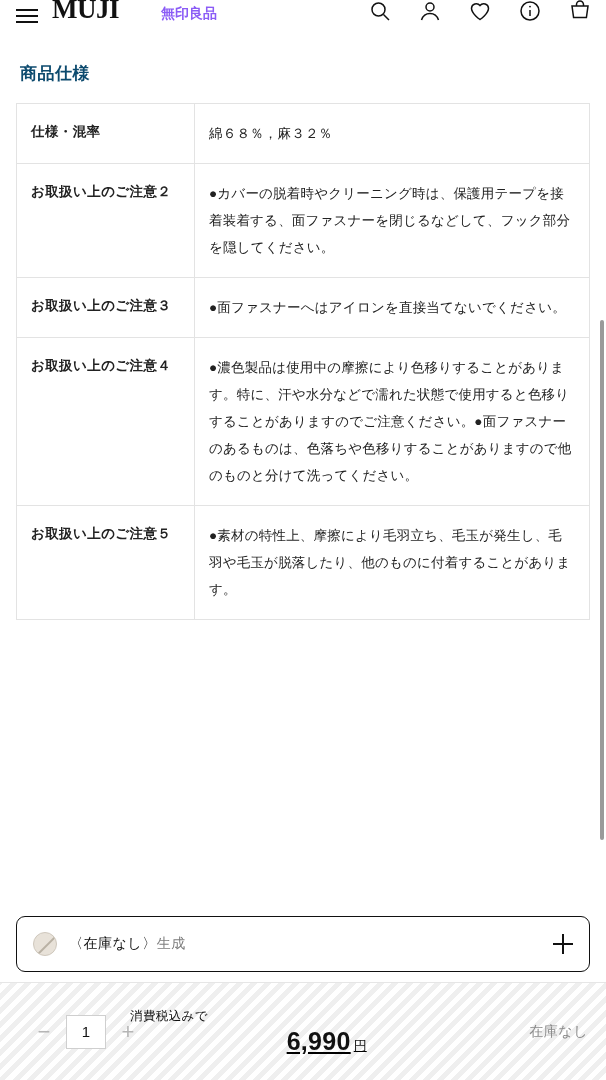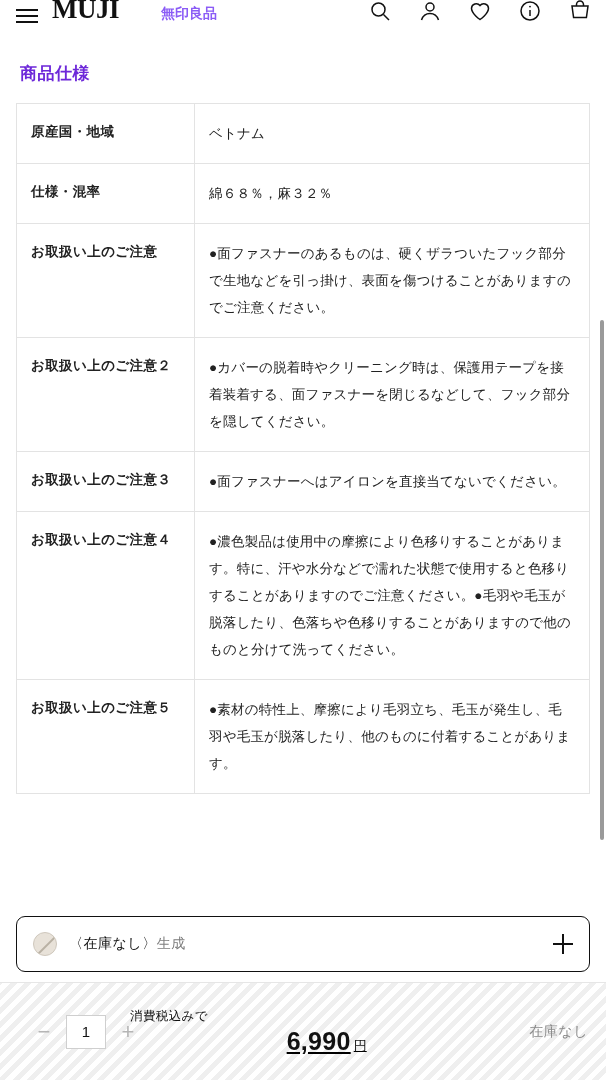--- a/index.html
+++ b/index.html
@@ -88,21 +88,21 @@
   .content {
     position: relative;
     padding: 0 16px;
     background: #fff;
     height: 872px;
     overflow: hidden;
   }
   .section-title {
     font-size: 17px;
     font-weight: 700;
-    color: #6d28d9;
+    color: #0c4a6e;
     padding: 32px 4px 18px 4px;
     letter-spacing: 0.5px;
   }
 
   table.spec {
     width: 100%;
     border-collapse: collapse;
     table-layout: fixed;
     border: 1px solid #e3e3e3;
   }
@@ -341,42 +341,34 @@
       </span>
     </div>
   </div>
 
   <div class="content">
     <div class="section-title">商品仕様</div>
 
     <table class="spec">
       <tbody>
         <tr>
-          <th>原産国・地域</th>
-          <td>ベトナム</td>
-        </tr>
-        <tr>
           <th>仕様・混率</th>
           <td>綿６８％，麻３２％</td>
-        </tr>
-        <tr>
-          <th>お取扱い上のご注意</th>
-          <td>●面ファスナーのあるものは、硬くザラついたフック部分で生地などを引っ掛け、表面を傷つけることがありますのでご注意ください。</td>
         </tr>
         <tr>
           <th>お取扱い上のご注意２</th>
           <td>●カバーの脱着時やクリーニング時は、保護用テープを接着装着する、面ファスナーを閉じるなどして、フック部分を隠してください。</td>
         </tr>
         <tr>
           <th>お取扱い上のご注意３</th>
           <td>●面ファスナーへはアイロンを直接当てないでください。</td>
         </tr>
         <tr>
           <th>お取扱い上のご注意４</th>
-          <td>●濃色製品は使用中の摩擦により色移りすることがあります。特に、汗や水分などで濡れた状態で使用すると色移りすることがありますのでご注意ください。●毛羽や毛玉が脱落したり、色落ちや色移りすることがありますので他のものと分けて洗ってください。</td>
+          <td>●濃色製品は使用中の摩擦により色移りすることがあります。特に、汗や水分などで濡れた状態で使用すると色移りすることがありますのでご注意ください。●面ファスナーのあるものは、色落ちや色移りすることがありますので他のものと分けて洗ってください。</td>
         </tr>
         <tr>
           <th>お取扱い上のご注意５</th>
           <td>●素材の特性上、摩擦により毛羽立ち、毛玉が発生し、毛羽や毛玉が脱落したり、他のものに付着することがあります。</td>
         </tr>
       </tbody>
     </table>
 
     <div class="scrollbar"></div>
   </div>

